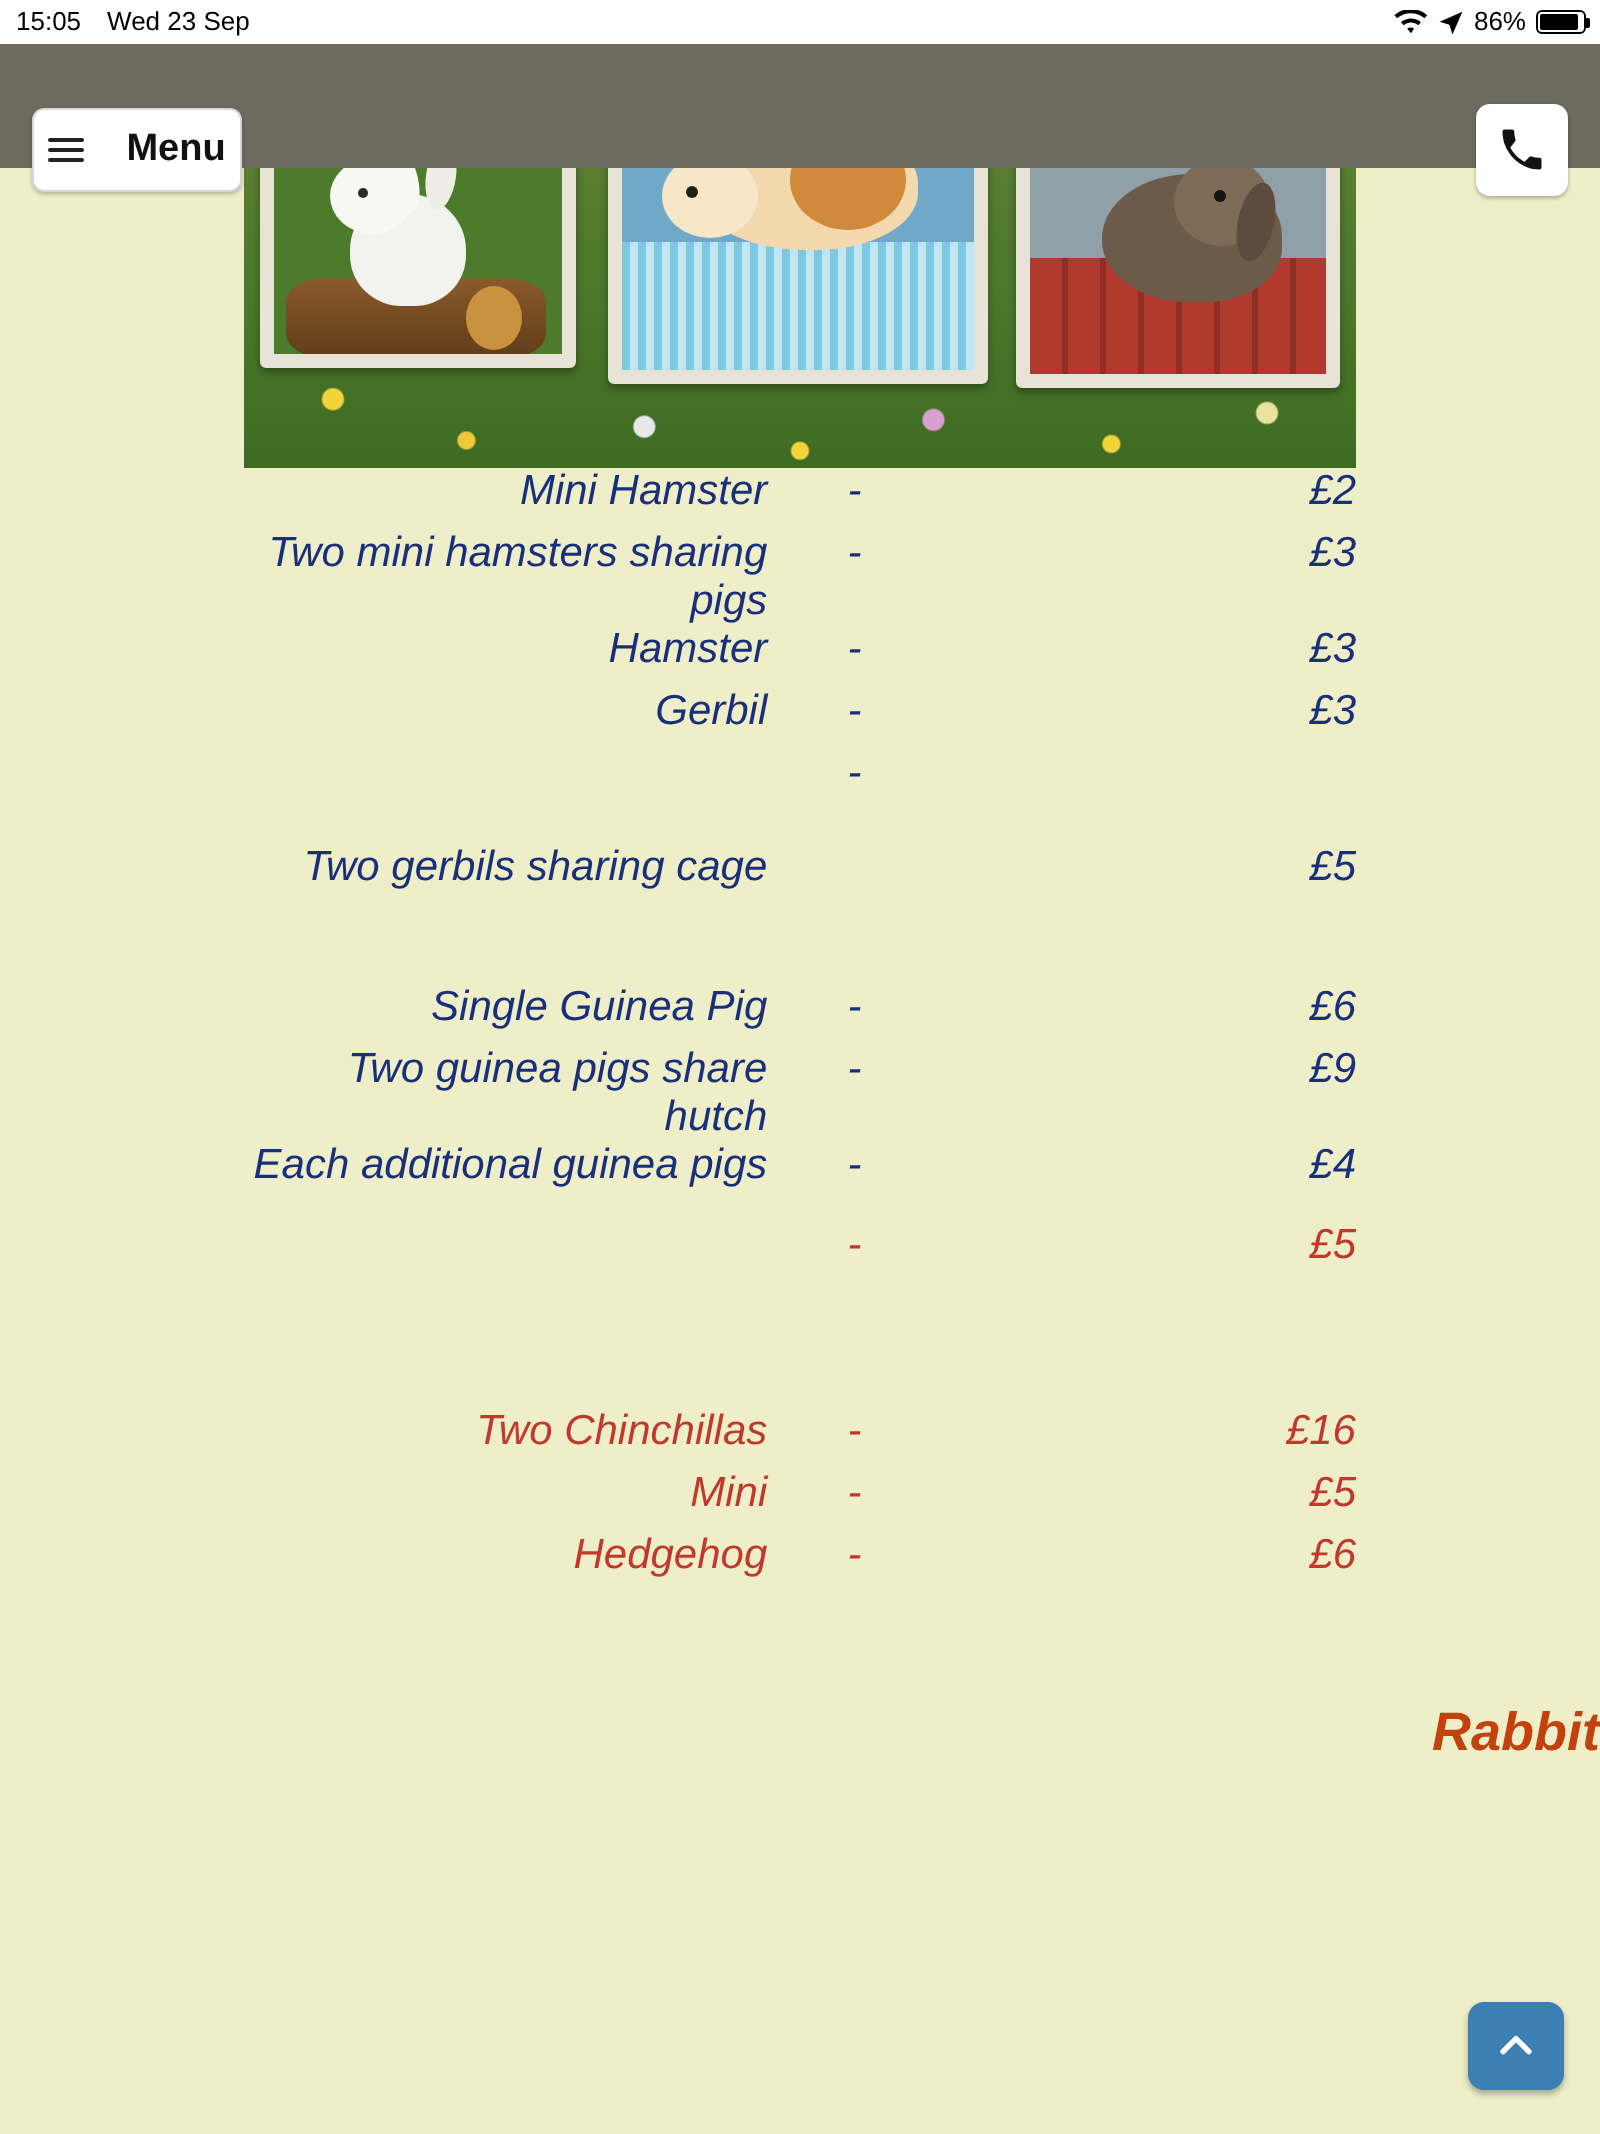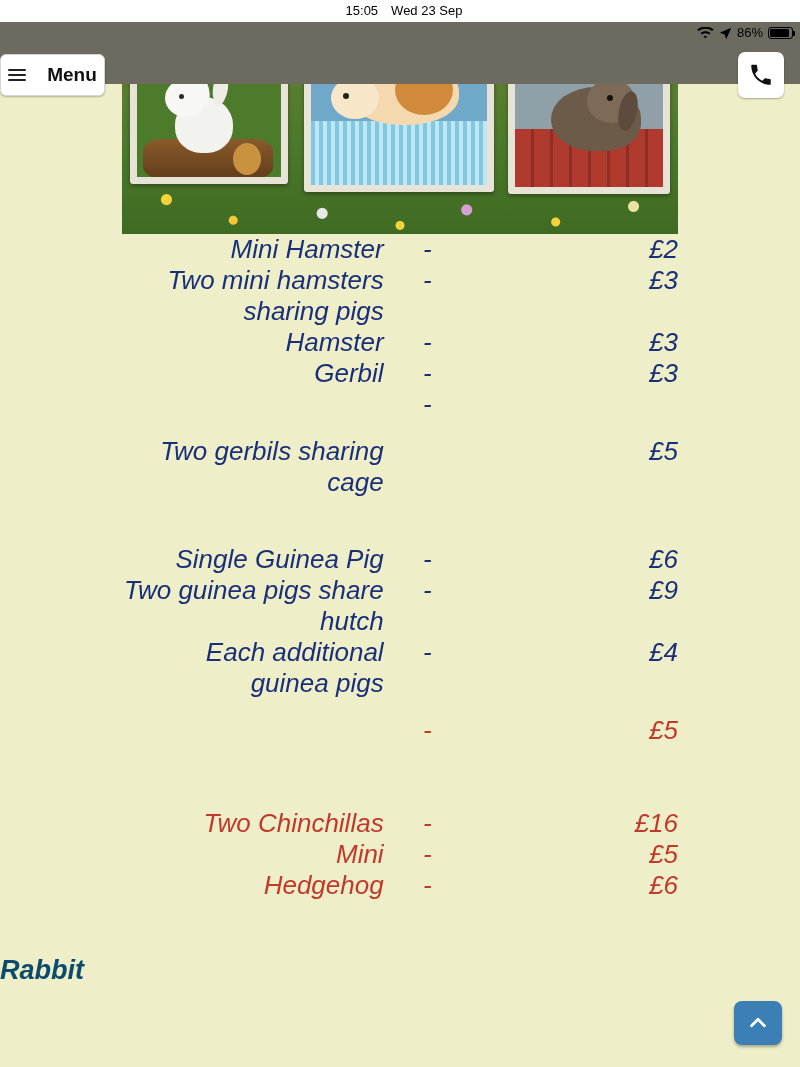--- a/index.html
+++ b/index.html
@@ -10,41 +10,41 @@
     background: #eeeec8;
     overflow: hidden;
   }
   #page { position: relative; width: 800px; height: 1067px; overflow: hidden; background: #eeeec8; }
 
   
   .statusbar {
     position: absolute; top: 0; left: 0; width: 800px; height: 22px;
     background: #ffffff; color: #000;
     font-size: 13px; line-height: 22px;
-    display: flex; align-items: center; flex-direction: column;
+    display: flex; align-items: center;
   }
   .sb-left { display: flex; align-items: center; gap: 13px; padding-left: 8px; }
   .sb-right { margin-left: auto; display: flex; align-items: center; gap: 5px; padding-right: 7px; }
   .sb-time { font-size: 13px; }
   .sb-date { font-size: 13px; }
   .sb-batt-pct { font-size: 13px; }
   .batt-shell {
     width: 25px; height: 12px; border: 1px solid #000; border-radius: 3px;
     position: relative; display: inline-block;
   }
   .batt-fill { position: absolute; left: 1px; top: 1px; bottom: 1px; width: 19px; background: #000; border-radius: 1px; }
   .batt-tip { position: absolute; right: -3px; top: 3px; width: 2px; height: 5px; background: #000; border-radius: 0 1px 1px 0; }
 
   
   .site-header {
     position: absolute; top: 22px; left: 0; width: 800px; height: 62px;
     background: #6d6a60;
   }
   .menu-btn {
-    position: absolute; left: 0; top: 32px;
+    position: absolute; left: 16px; top: 32px;
     width: 105px; height: 42px;
     background: #ffffff; border: 1px solid #d6d6d6; border-radius: 6px;
     display: flex; align-items: center; justify-content: center; gap: 21px;
     box-shadow: 0 1px 2px rgba(0,0,0,.25);
   }
   .menu-btn .bars { display: inline-block; width: 18px; }
   .menu-btn .bars span { display: block; height: 2px; background: #222; margin: 3px 0; border-radius: 1px; }
   .menu-btn .label { font-size: 19px; font-weight: bold; color: #111; }
   .phone-btn {
     position: absolute; right: 16px; top: 30px;
@@ -108,32 +108,32 @@
 
   
   .content { position: absolute; left: 0; top: 234px; width: 800px; }
   .price-title {
     text-align: center;
     font-size: 25px; font-style: italic; font-weight: bold;
     color: #c8102e; text-decoration: underline;
     margin-top: 28px; margin-bottom: 8px;
   }
   table.prices { width: 556px; margin: 0 auto; border-collapse: collapse; }
-  table.prices td { font-size: 26px; font-style: italic; vertical-align: top; padding: 0; }
+  table.prices td { font-size: 21px; font-style: italic; vertical-align: top; padding: 0; }
   td.item { width: 240px; text-align: right; padding-right: 8px; }
   td.dash { width: 80px; text-align: center; }
   td.price { width: 190px; text-align: right; padding-right: 38px; }
   tr.blue td { color: #1a2f7a; }
   tr.red td { color: #c0392b; }
   tr.r-h { height: 31px; }
   .sp-16 { height: 16px; }
   .sp-46 { height: 46px; }
 
   .rabbit-head {
-    text-align: left; color: #0c4a6e; font-size: 27px;
+    text-align: right; color: #c2410c; font-size: 27px;
     font-style: italic; font-weight: bold; margin-top: 54px;
   }
 
   
   .to-top {
     position: absolute; right: 18px; bottom: 22px;
     width: 48px; height: 44px;
     background: #3b7fb5; border-radius: 8px;
     display: flex; align-items: center; justify-content: center;
     box-shadow: 0 2px 3px rgba(0,0,0,.3);

